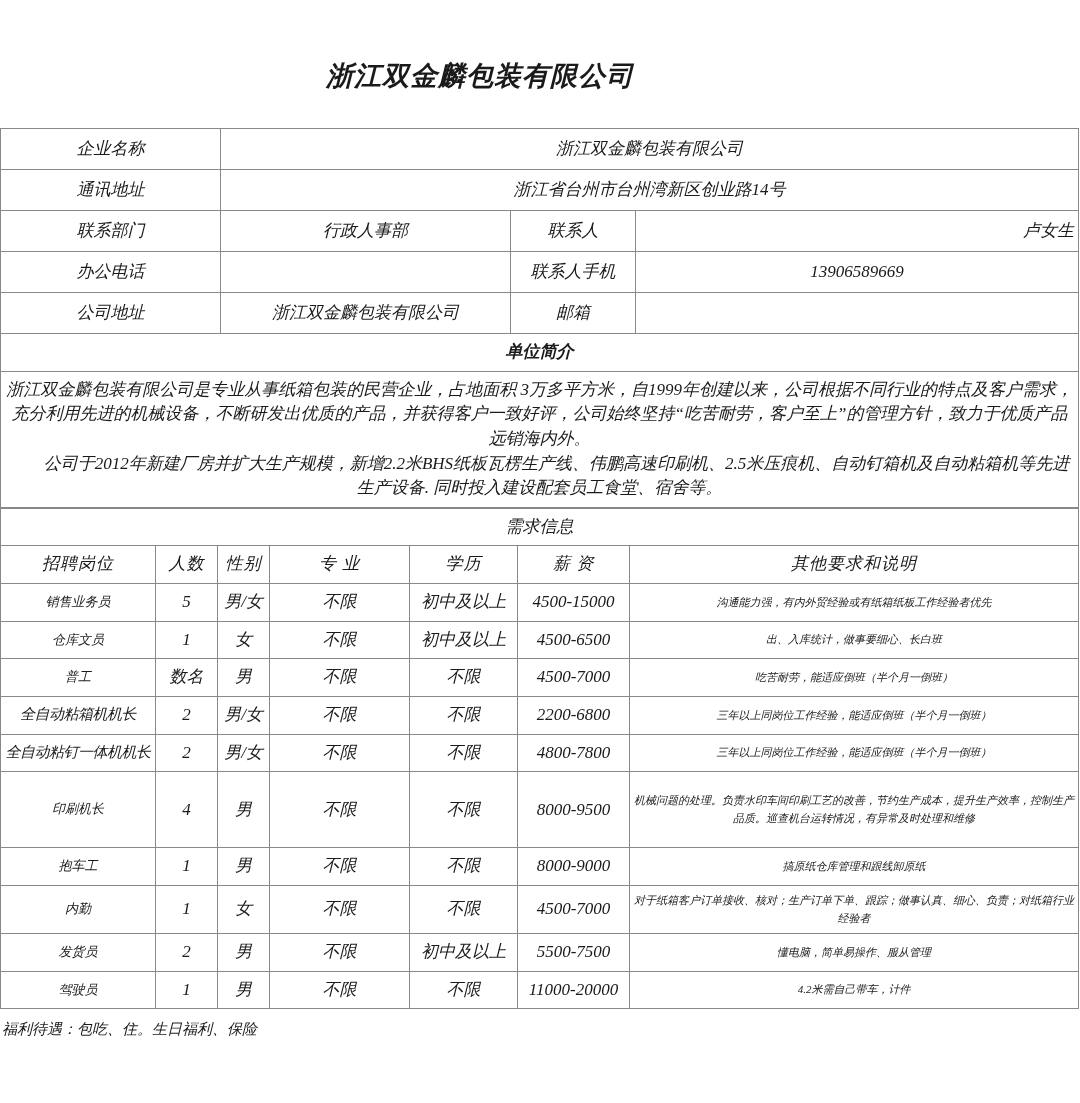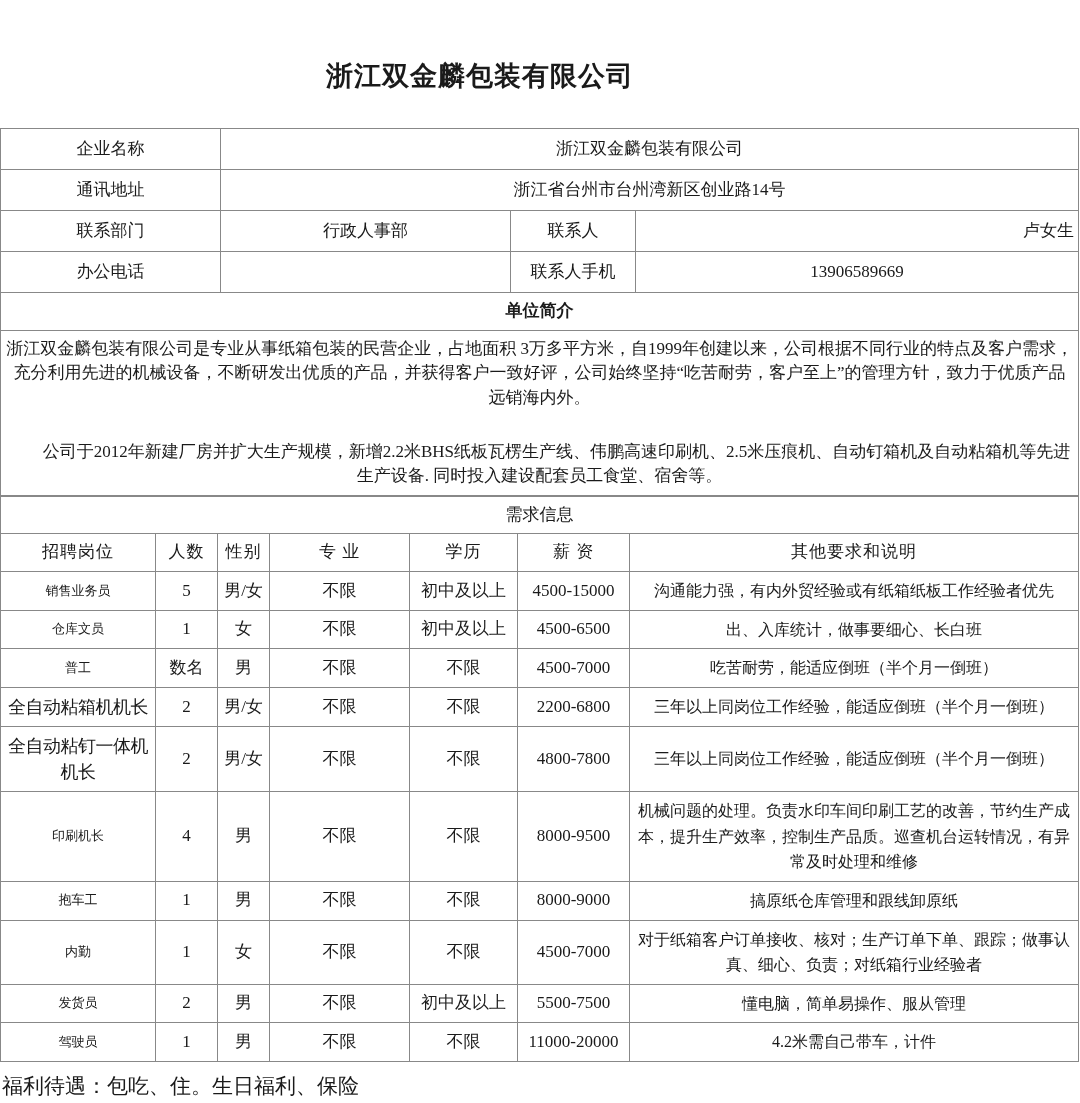--- a/index.html
+++ b/index.html
@@ -12,20 +12,21 @@
     height: 1103px;
     font-family: "Liberation Serif", "DejaVu Serif", serif;
     color: #1a1a1a;
     overflow: hidden;
   }
   .page {
     width: 960px;
     height: 1103px;
     position: relative;
     box-sizing: border-box;
+    font-style: italic;
   }
   .title {
     text-align: center;
     font-size: 27px;
     font-weight: bold;
     letter-spacing: 1px;
     padding: 58px 0 34px 0;
     font-family: "Liberation Serif", "DejaVu Serif", serif;
   }
   table.doc {
@@ -51,45 +52,45 @@
     font-weight: bold;
     padding: 10px 0;
   }
   .intro td {
     text-align: left;
     font-size: 16.5px;
     line-height: 1.85;
     padding: 14px 4px 16px 4px;
   }
   .intro p { margin: 0; }
-  .intro p.indent { text-indent: 2em; margin-top: 29px; }
+  .intro p.indent { text-indent: 2em; }
 
   .need-title td {
     font-size: 17px;
     font-weight: normal;
     padding: 9px 0;
   }
   .th td {
     font-size: 17px;
     font-weight: normal;
     padding: 9px 2px;
     letter-spacing: 1px;
   }
   .job td {
     font-size: 16px;
     padding: 8px 3px;
   }
   .job td.remark {
-    font-size: 16px;
+    font-size: 11px;
     line-height: 1.6;
   }
   .job td.post { font-size: 13px; }
-  .job td.post.squeeze { font-size: 18px; letter-spacing: -0.5px; }
+  .job td.post.squeeze { font-size: 15px; letter-spacing: -0.5px; }
   .footer {
-    font-size: 21px;
+    font-size: 15px;
     padding: 8px 12px 0 2px;
     text-align: left;
     line-height: 1.6;
   }
   .tall { height: 76px; }
 </style>
 </head>
 <body>
 
 <div class="page">
@@ -116,20 +117,26 @@
         <td class="lbl">联系部门</td>
         <td class="val">行政人事部</td>
         <td class="lbl">联系人</td>
         <td class="val" style="text-align:right; padding-left:18px;">卢女生</td>
       </tr>
       <tr class="info-row">
         <td class="lbl">办公电话</td>
         <td class="val"></td>
         <td class="lbl">联系人手机</td>
         <td class="val">13906589669</td>
+      </tr>
+      <tr class="info-row">
+        <td class="lbl">公司地址</td>
+        <td class="val">浙江双金麟包装有限公司</td>
+        <td class="lbl">邮箱</td>
+        <td class="val"></td>
       </tr>
       <tr class="section-title">
         <td colspan="4">单位简介</td>
       </tr>
       <tr class="intro">
         <td colspan="4">
           <p>浙江双金麟包装有限公司是专业从事纸箱包装的民营企业，占地面积 3万多平方米，自1999年创建以来，公司根据不同行业的特点及客户需求，充分利用先进的机械设备，不断研发出优质的产品，并获得客户一致好评，公司始终坚持“吃苦耐劳，客户至上”的管理方针，致力于优质产品远销海内外。</p>
           <p class="indent">公司于2012年新建厂房并扩大生产规模，新增2.2米BHS纸板瓦楞生产线、伟鹏高速印刷机、2.5米压痕机、自动钉箱机及自动粘箱机等先进生产设备. 同时投入建设配套员工食堂、宿舍等。</p>
         </td>
       </tr>

